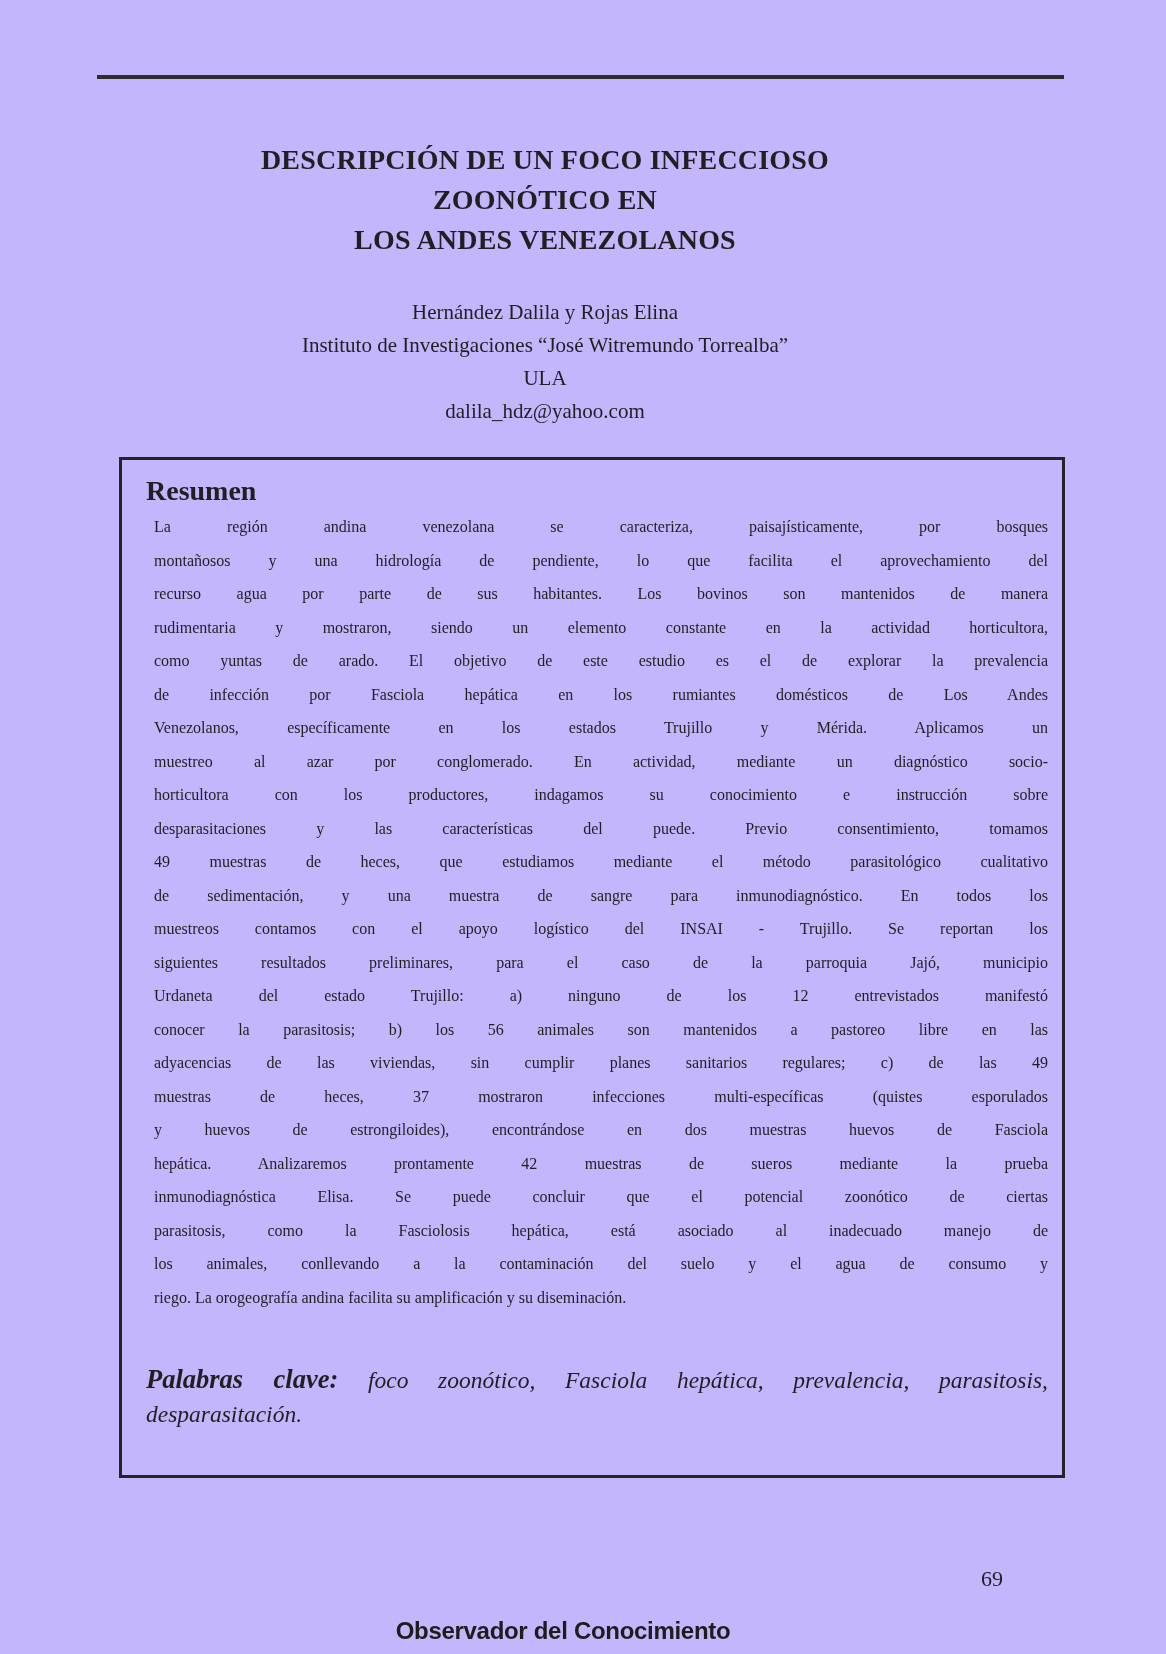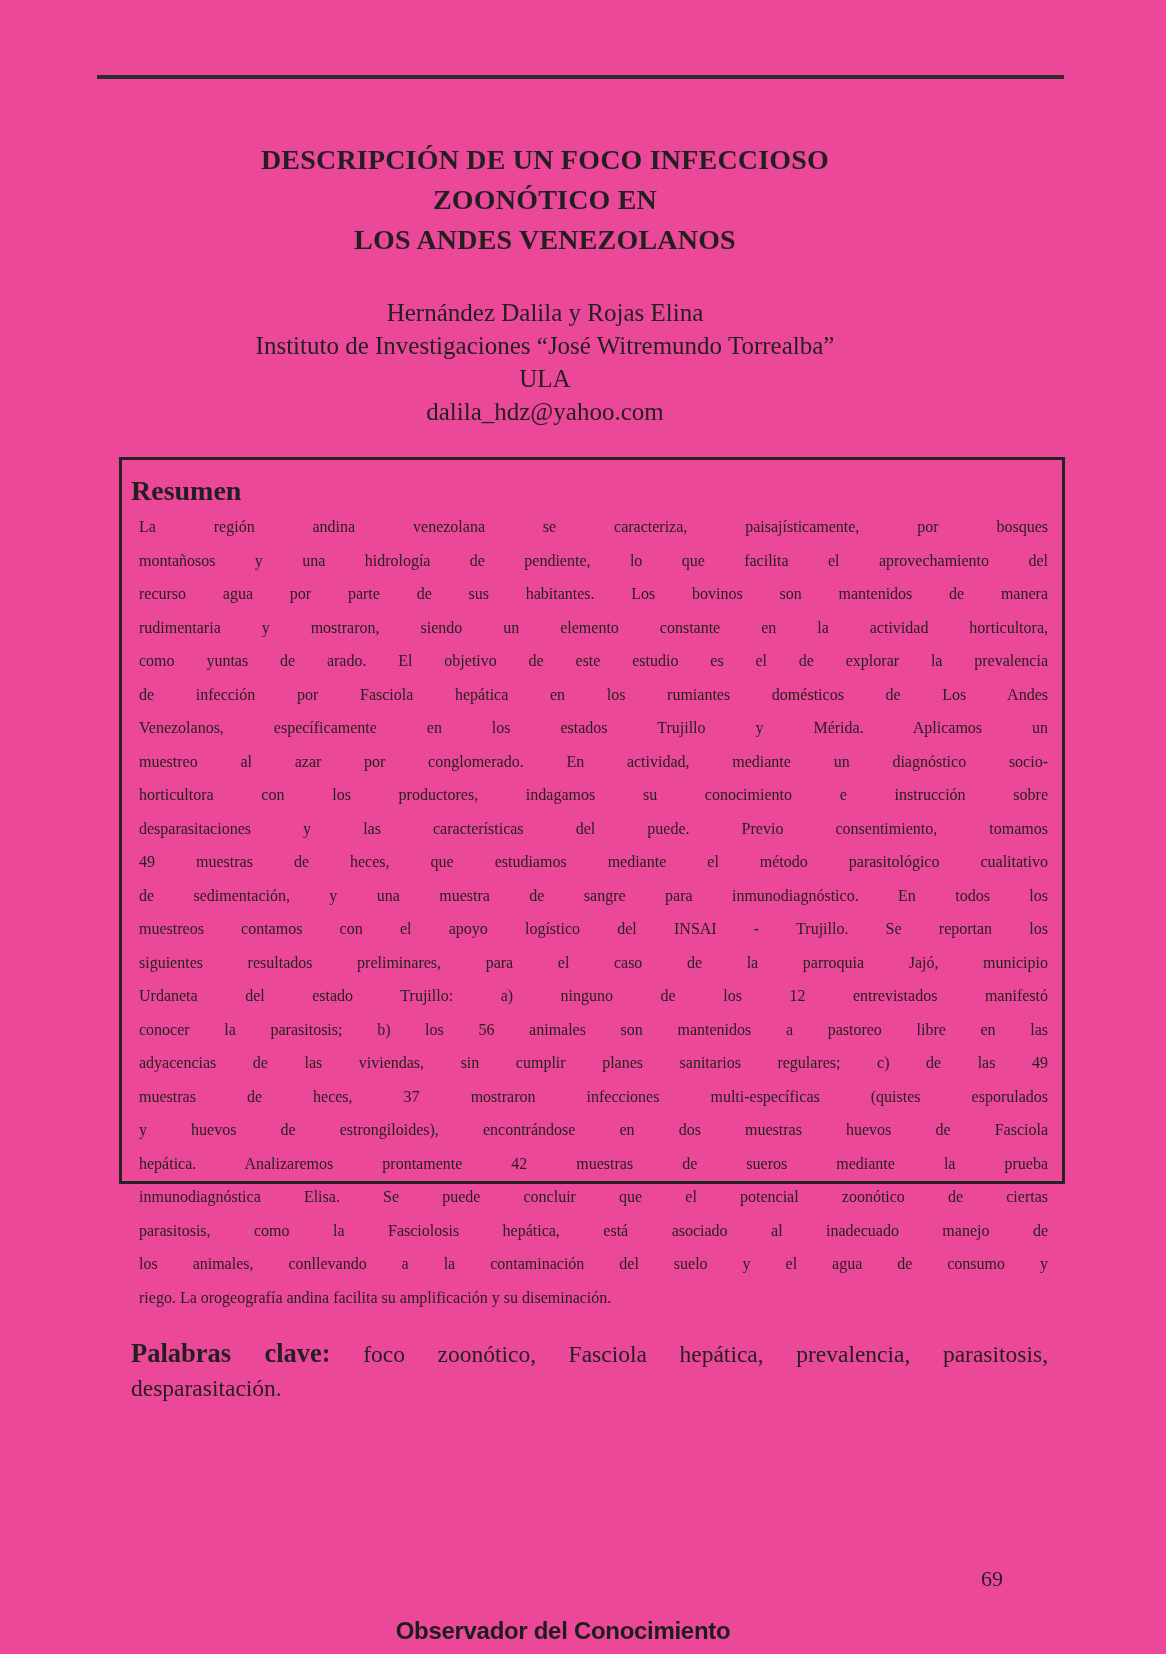--- a/index.html
+++ b/index.html
@@ -1,20 +1,20 @@
 <!DOCTYPE html>
 <html><head>
 <meta charset="utf-8">
 <style>
   html, body { margin: 0; padding: 0; background: #e8e8e8; }
   .page {
     position: relative;
     width: 1166px;
     height: 1654px;
-    background: #ec4899;
+    background: #c4b5fd;
     overflow: hidden;
     font-family: "Liberation Serif", serif;
     color: #231f20;
   }
   .top-rule {
     position: absolute;
     left: 97px; top: 75px;
     width: 967px; height: 4px;
     background: #2e2c2d;
   }
@@ -28,48 +28,49 @@
     font-size: 28px;
     font-weight: bold;
     line-height: 40px;
     letter-spacing: 0.2px;
   }
   .title-line { display: block; }
   .author-block {
     position: absolute;
     left: 145px; top: 296px; width: 800px;
     text-align: center;
-    font-size: 25px;
+    font-size: 21px;
     line-height: 33px;
   }
   .abstract-box {
     position: absolute;
     left: 119px; top: 457px;
-    width: 946px; height: 727px;
+    width: 946px; height: 1021px;
     border: 3px solid #262324;
     box-sizing: border-box;
-    padding: 12px 14px 0 9px;
+    padding: 12px 14px 0 24px;
   }
   .abstract-heading {
     margin: 0;
     font-size: 28px;
     font-weight: bold;
     line-height: 38px;
   }
   .abstract-body {
     font-size: 16px;
     line-height: 33.5px;
     margin-left: 8px;
   }
   .abs-line { text-align: justify; text-align-last: justify; }
   .abs-line.last { text-align-last: left; }
   .keywords {
-    margin-top: 22px;
+    margin-top: 48px;
     font-size: 23.5px;
     line-height: 34px;
+    font-style: italic;
   }
   .kw-line1 { text-align: justify; text-align-last: justify; }
   .kw-label { font-weight: bold; font-size: 26.5px; }
   .journal-name {
     position: absolute;
     left: 183px; top: 1572px; width: 760px;
     text-align: center;
     font-family: "Liberation Sans", sans-serif;
     font-weight: bold;
     font-size: 24px;

